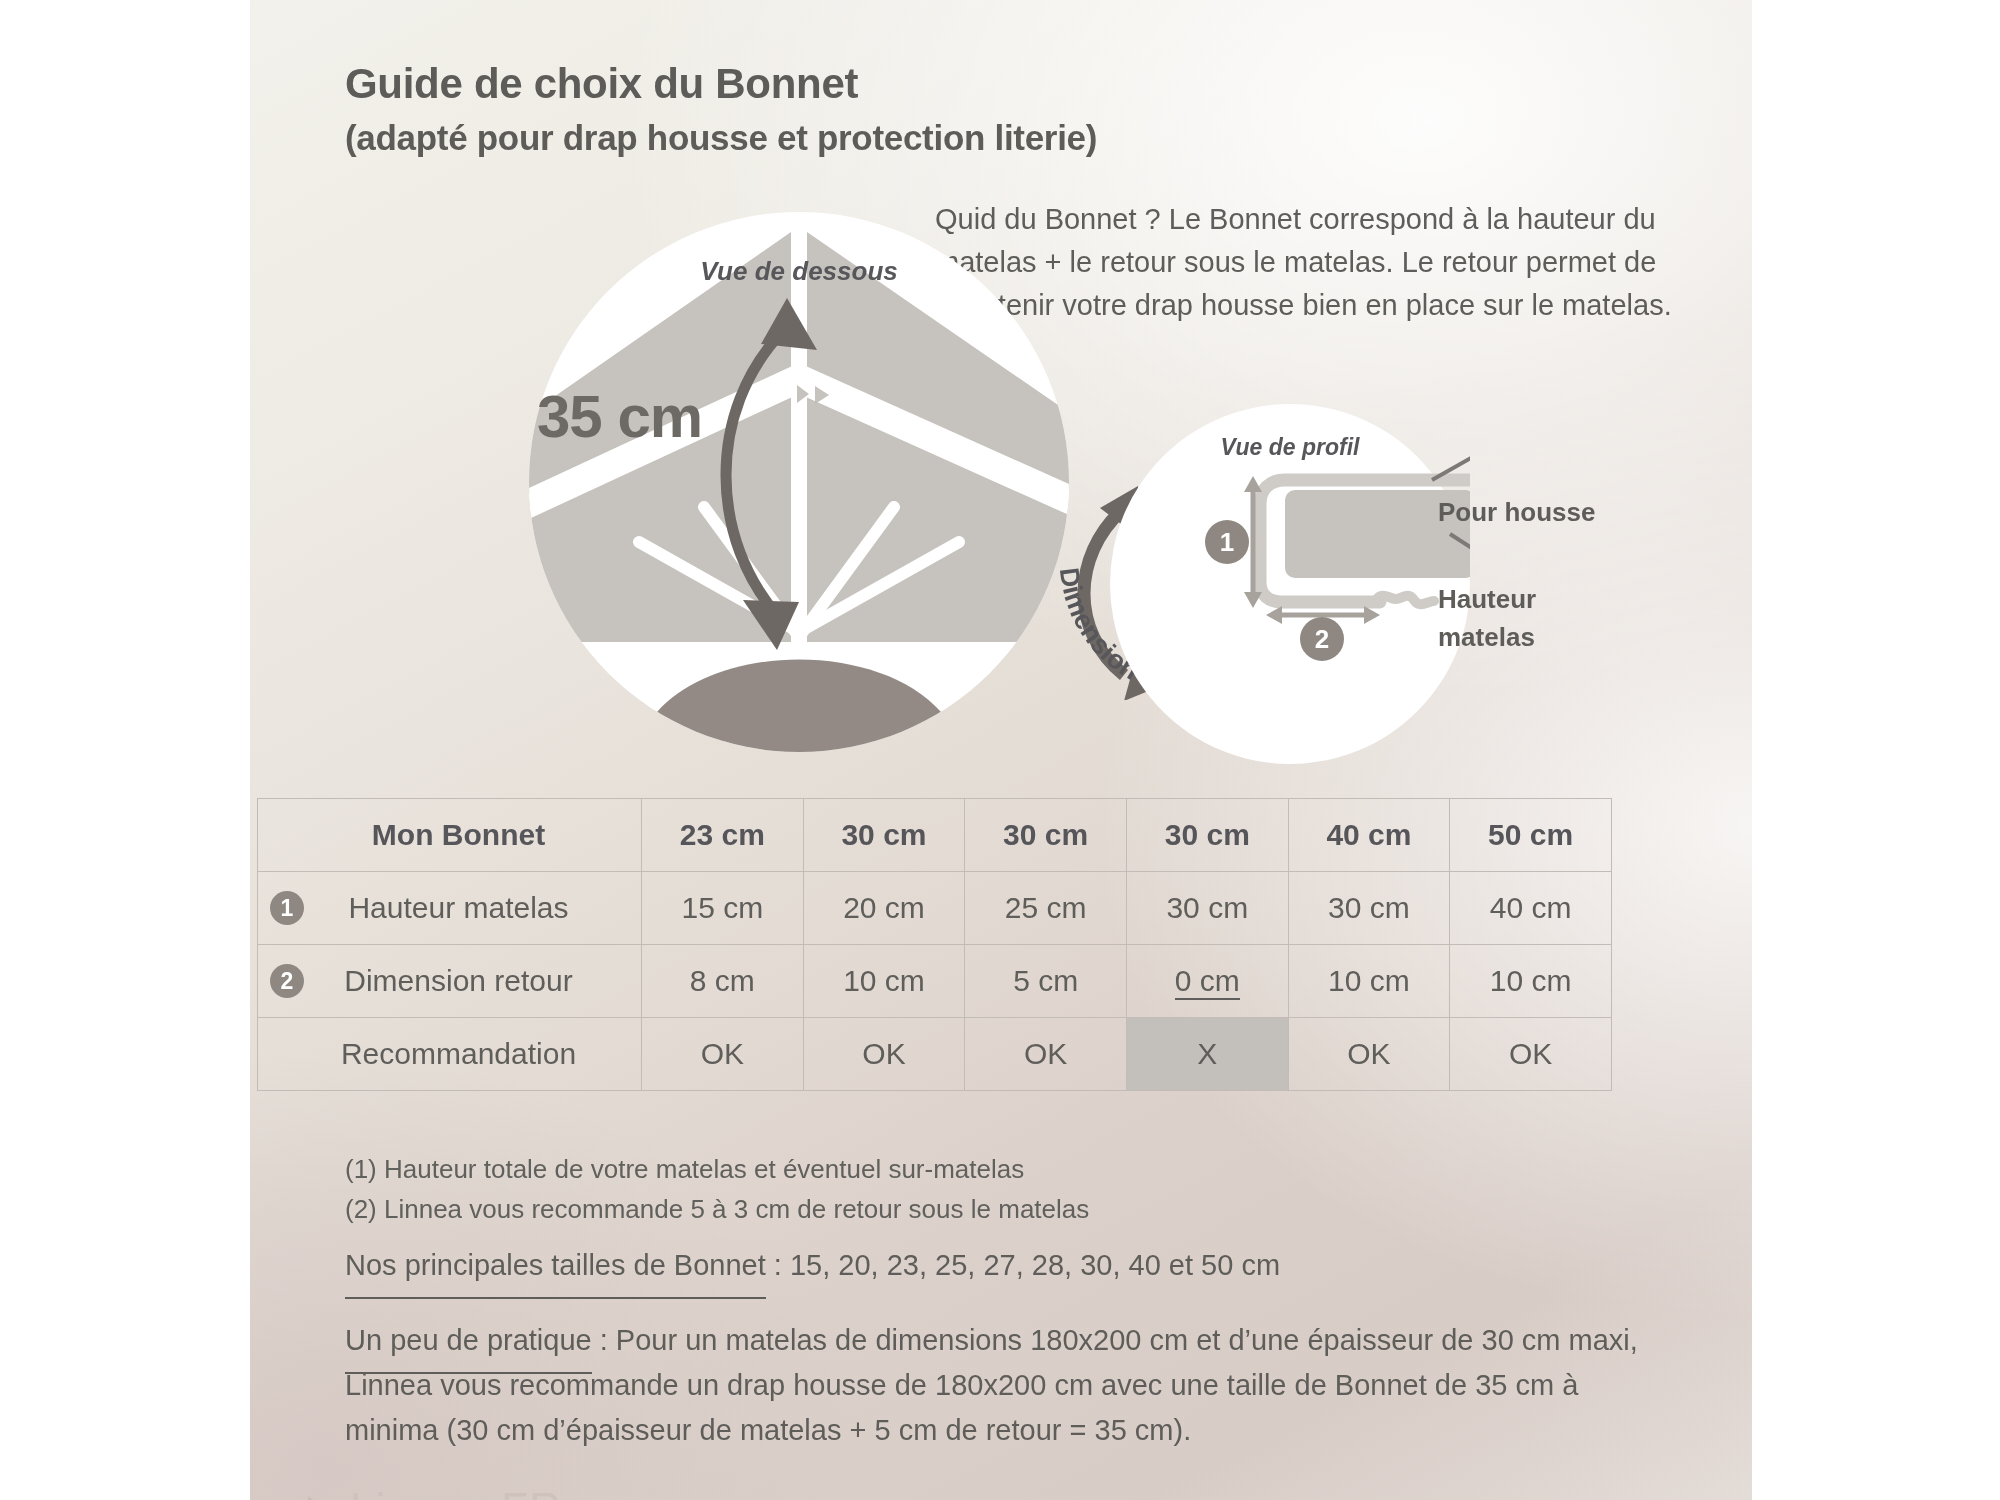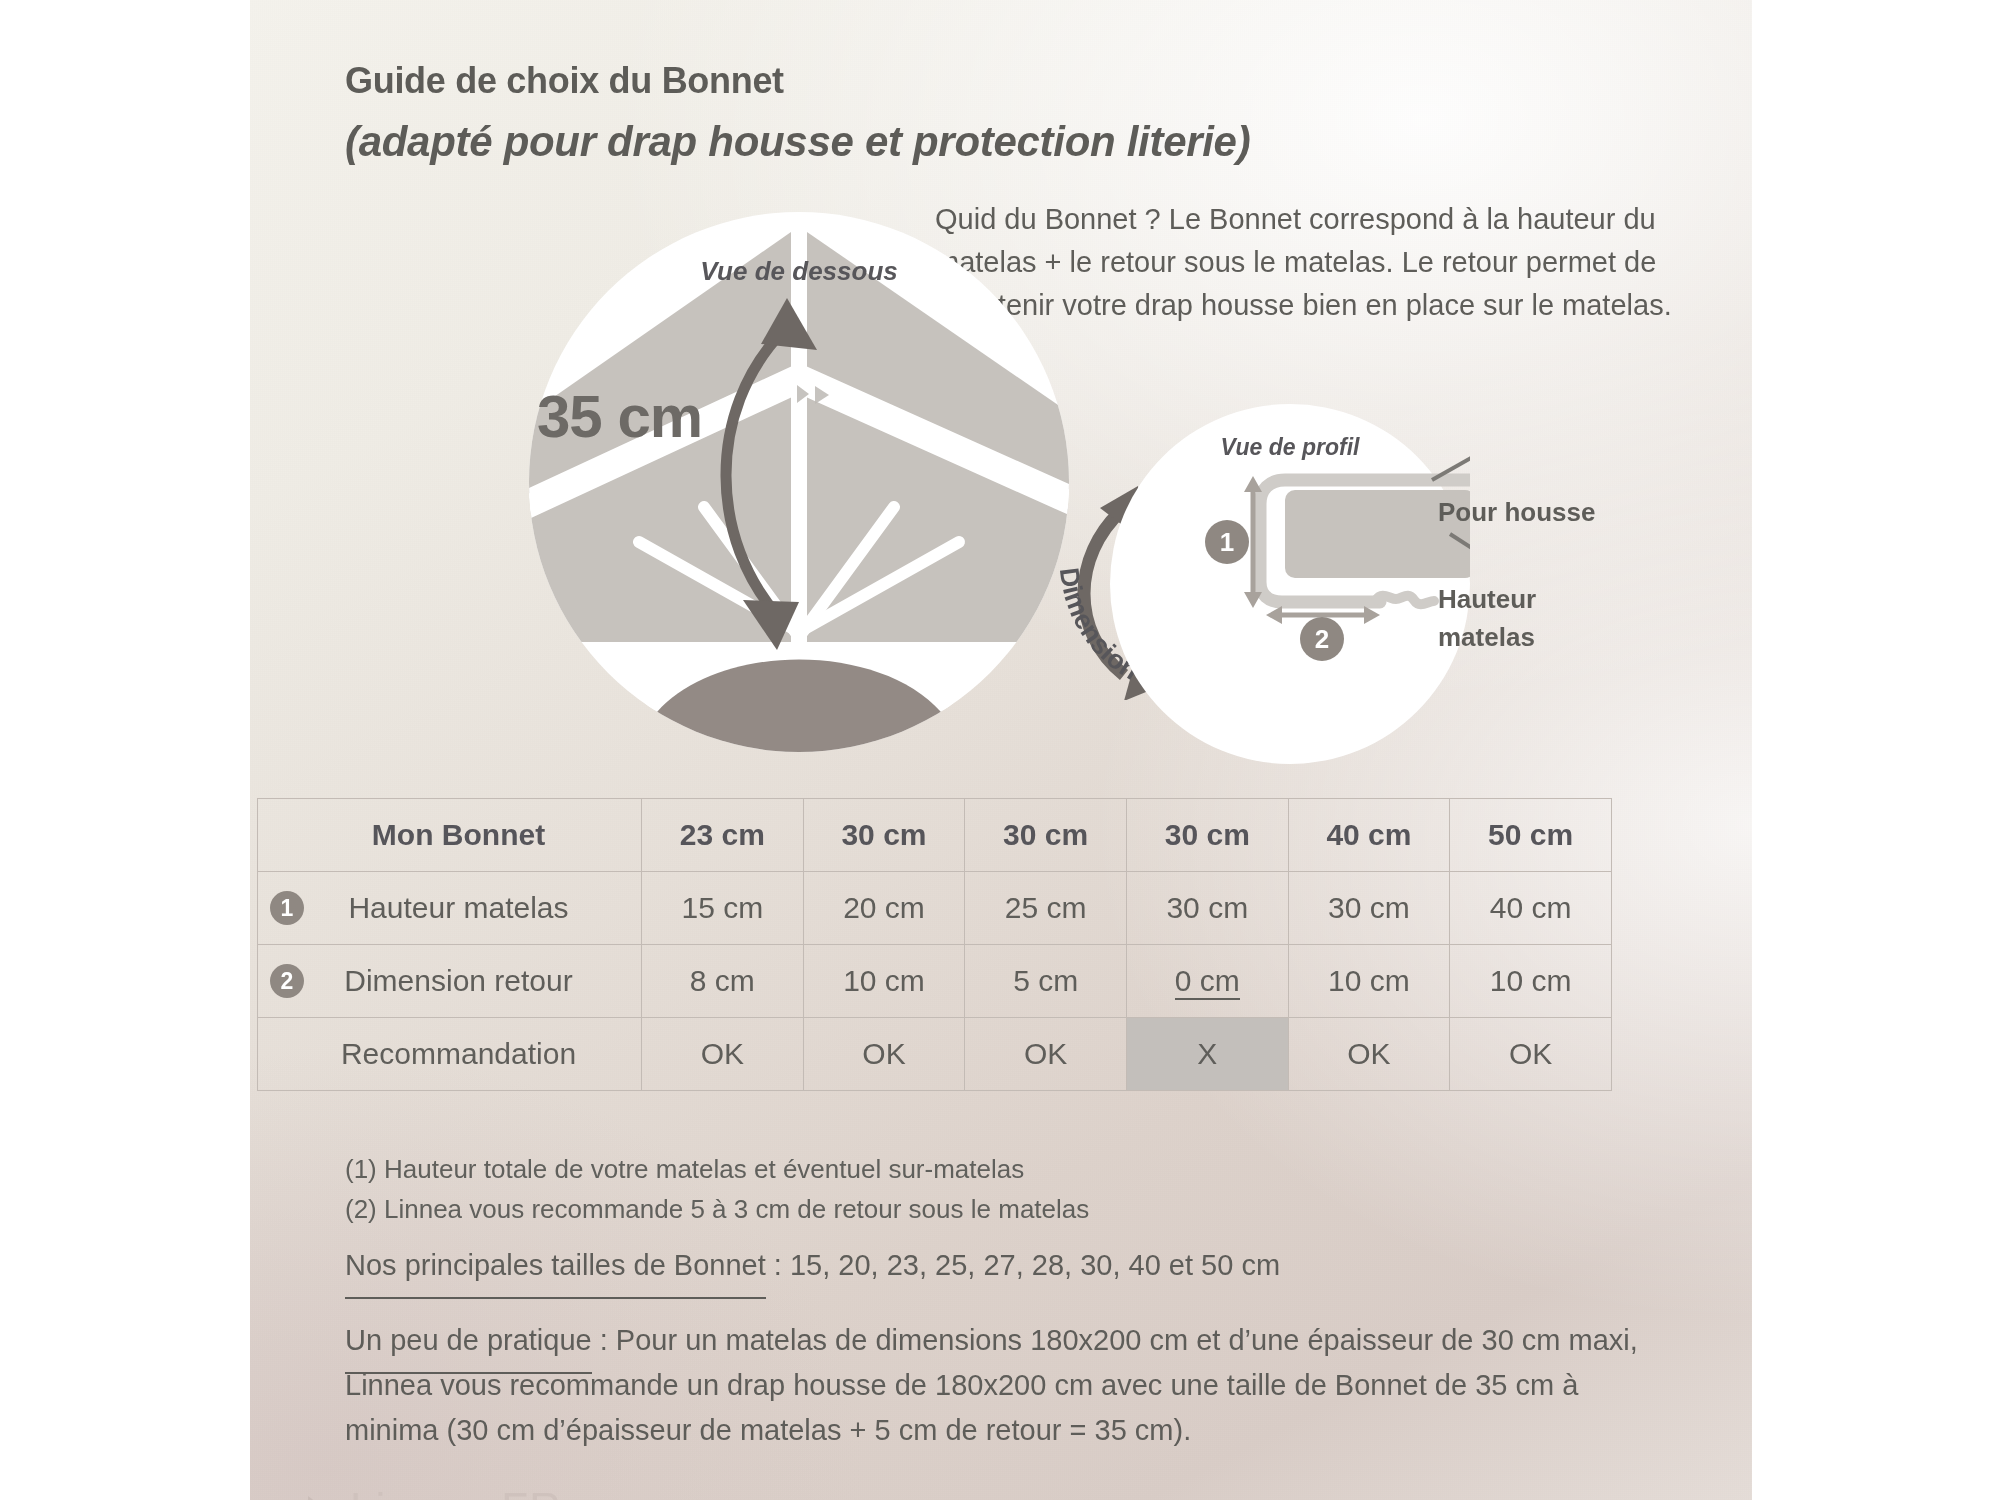--- a/index.html
+++ b/index.html
@@ -36,34 +36,33 @@
     background-image:
       repeating-linear-gradient(0deg, rgba(0,0,0,0.012) 0 1px, rgba(255,255,255,0.012) 1px 2px),
       repeating-linear-gradient(90deg, rgba(0,0,0,0.010) 0 1px, rgba(255,255,255,0.010) 1px 2px);
   }
 
   
   .title {
     position: absolute;
     left: 95px;
     top: 60px;
-    font-size: 36px;
+    font-size: 42px;
     font-weight: bold;
     color: #5d5c58;
     letter-spacing: -0.3px;
   }
   .subtitle {
     position: absolute;
     left: 95px;
     top: 118px;
-    font-size: 42px;
+    font-size: 35px;
     font-weight: bold;
     color: #5d5c58;
     letter-spacing: -0.3px;
-    font-style: italic;
   }
 
   
   .intro {
     position: absolute;
     left: 685px;
     top: 198px;
     width: 740px;
     font-size: 29px;
     line-height: 43px;

